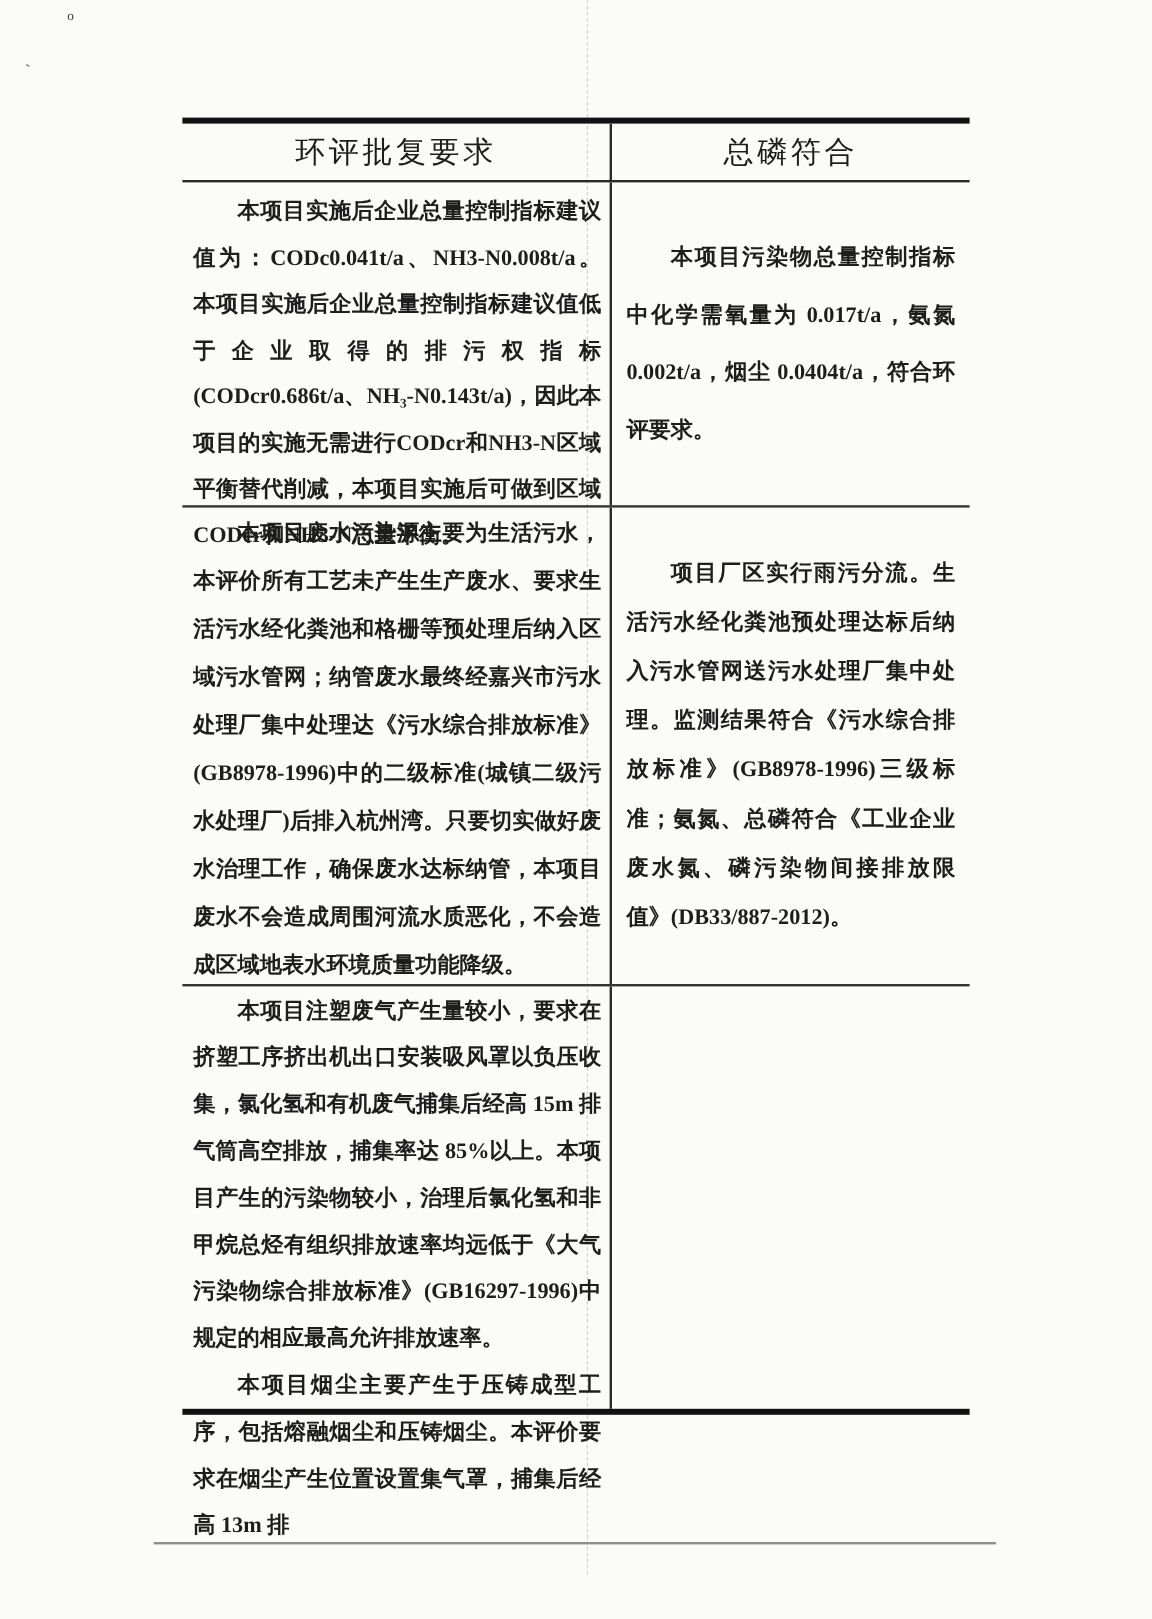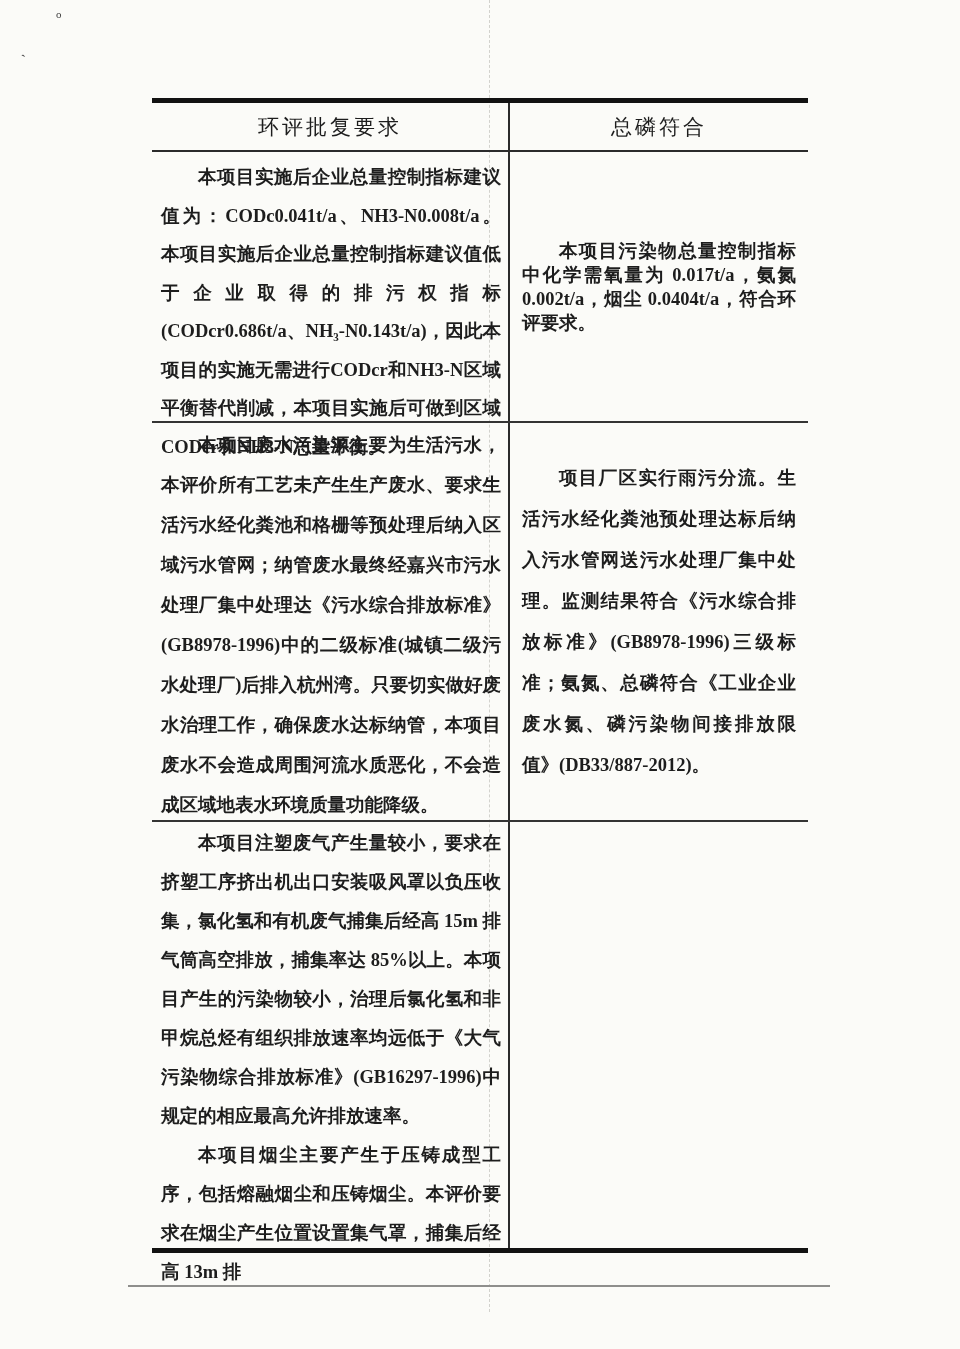--- a/index.html
+++ b/index.html
@@ -33,34 +33,34 @@
   }
   .cell-r {
     width:298px; box-sizing:border-box;
     padding:0 12px;
     display:flex; flex-direction:column; justify-content:center;
   }
 
   .hdr { height:49px; border-bottom:2px solid #2b2b2b; }
   .hdr .cell-l, .hdr .cell-r {
     display:flex; align-items:center; justify-content:center;
-    font-size:21px; letter-spacing:3px; padding:0;
+    font-size:25px; letter-spacing:3px; padding:0;
   }
 
   .r1 { height:271px; border-bottom:2px solid #343434; }
   .r2 { height:399px; border-bottom:2px solid #343434; }
-  .r3 { height:426px; }
+  .r3 { height:352px; }
 
   p { margin:0; text-align:justify; text-indent:2em;font-weight:bold; }
   .cell-l p { font-size:18.5px; }
   .r1 .cell-l p { line-height:38.5px; padding-top:6px; }
   .r2 .cell-l p { line-height:40px; padding-top:2px; }
   .r3 .cell-l p { line-height:39px; }
   .r3 .cell-l p:first-child { padding-top:2px; }
-  .cell-r p { font-size:18.5px; line-height:24px; }
+  .cell-r p { font-size:18.5px; line-height:48px; }
   .r2 .cell-r p { line-height:41px; }
 
   .footer-line {
     position:absolute; left:128px; top:1285px; width:702px; height:0;
     border-top:2px solid #8e8e8c;
   }
 </style>
 </head>
 <body>
 

